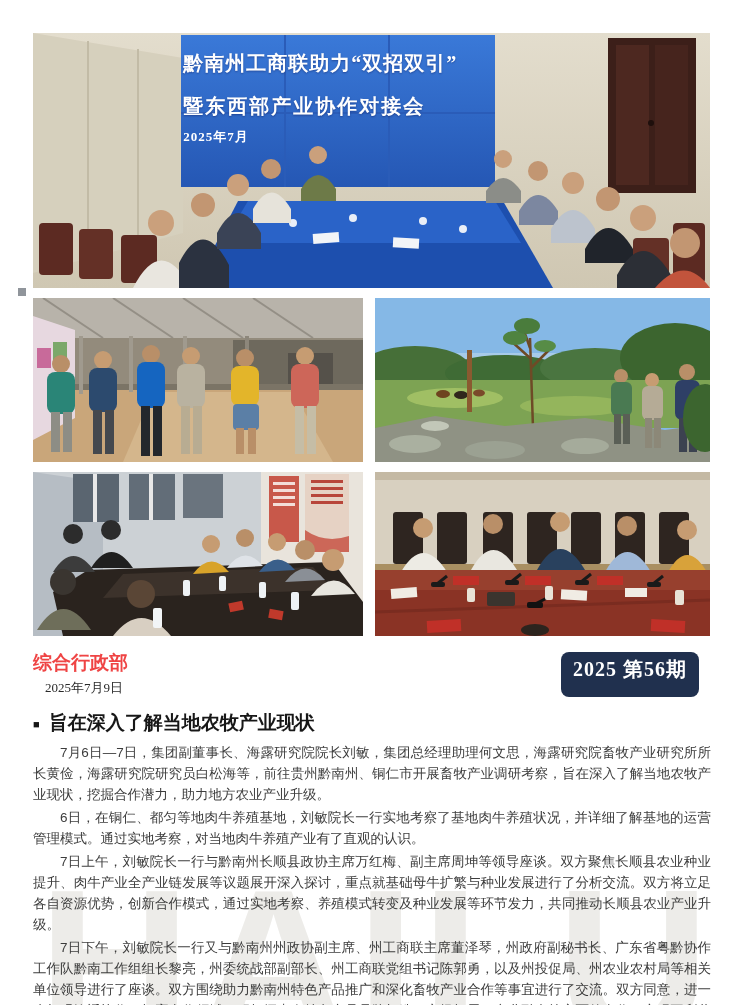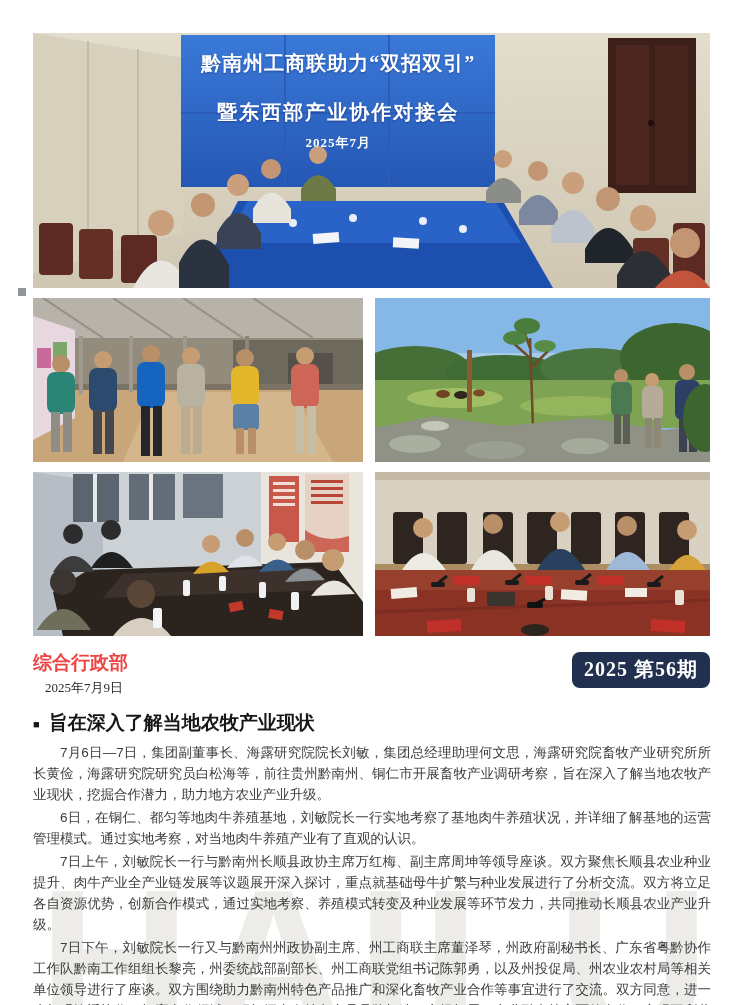--- a/index.html
+++ b/index.html
@@ -4,36 +4,36 @@
 <style>
   html,body{margin:0;padding:0;}
   body{width:740px;height:1005px;overflow:hidden;background:#ffffff;
        font-family:"Liberation Sans","DejaVu Sans",sans-serif;position:relative;}
   .page{position:absolute;inset:0;width:740px;height:1005px;background:#ffffff;}
   .abs{position:absolute;}
   .photo{position:absolute;overflow:hidden;background:#ccc;}
   .photo svg{display:block;width:100%;height:100%;}
   
   .screen-text{position:absolute;left:22.2%;top:2%;width:45.8%;height:58%;
-    display:flex;flex-direction:column;align-items:center;justify-content:flex-start;
+    display:flex;flex-direction:column;align-items:flex-start;justify-content:flex-start;
     color:#ffffff;text-align:center;z-index:2;}
   .screen-line1{font-size:20px;font-weight:bold;margin-top:12px;letter-spacing:1px;
     font-family:"Liberation Serif","DejaVu Serif",serif;text-shadow:0 1px 2px rgba(0,0,60,.35);}
-  .screen-line2{font-size:20px;font-weight:bold;margin-top:22px;letter-spacing:2px;
+  .screen-line2{font-size:20px;font-weight:bold;margin-top:16px;letter-spacing:2px;
     font-family:"Liberation Serif","DejaVu Serif",serif;text-shadow:0 1px 2px rgba(0,0,60,.35);}
   .screen-line3{font-size:13px;font-weight:bold;margin-top:8px;letter-spacing:1px;
     font-family:"Liberation Serif","DejaVu Serif",serif;}
   .deco-square{left:18px;top:288px;width:8px;height:8px;background:#90959b;}
   .dept{left:33px;top:650px;font-family:"Liberation Serif","DejaVu Serif",serif;
     font-weight:bold;font-size:19px;color:#ef4444;z-index:3;}
   .date{left:45px;top:679px;font-family:"Liberation Serif","DejaVu Serif",serif;
     font-size:13px;color:#2a2a2a;z-index:3;}
-  .issue-badge{top:652px;right:30px;background:#20304e;color:#ffffff;
+  .issue-badge{top:652px;right:41px;background:#20304e;color:#ffffff;
     font-family:"Liberation Serif","DejaVu Serif",serif;font-weight:bold;font-size:20px;
-    padding:4px 12px 5px 12px;border-radius:8px;z-index:3;letter-spacing:1px;}
+    padding:4px 12px 14px 12px;border-radius:8px;z-index:3;letter-spacing:1px;}
   .headline{left:33px;top:710px;font-size:19px;font-weight:bold;color:#171717;z-index:3;
     display:flex;align-items:center;gap:9px;}
   .headline .bullet{font-size:11px;line-height:1;color:#171717;transform:translateY(1px);}
   .article{left:33px;top:742px;width:678px;z-index:3;}
   .article p{margin:0 0 2px 0;font-size:13.5px;line-height:21px;color:#3c3c3c;
     text-align:justify;text-indent:2em;}
   .watermark{left:38px;top:858px;font-size:212px;font-weight:bold;color:#edece9;
     letter-spacing:6px;z-index:0;line-height:1;font-family:"Liberation Sans",sans-serif;
     user-select:none;}
 </style>

